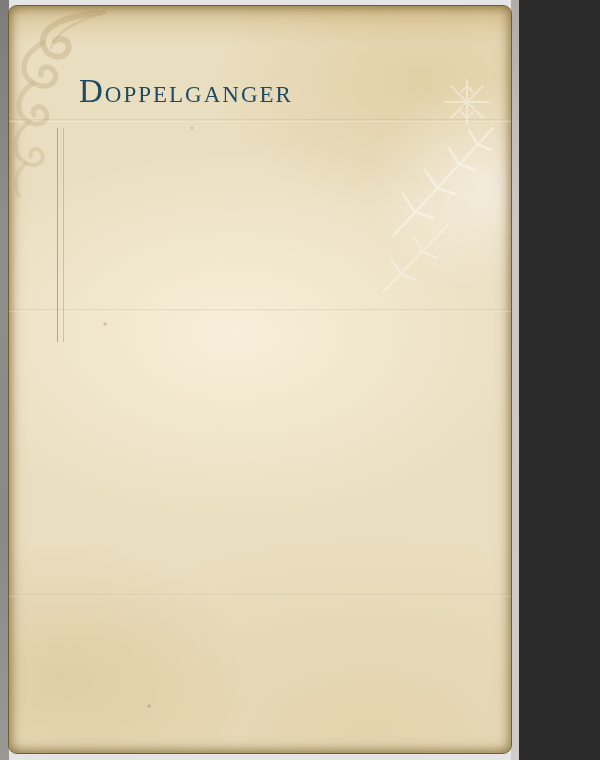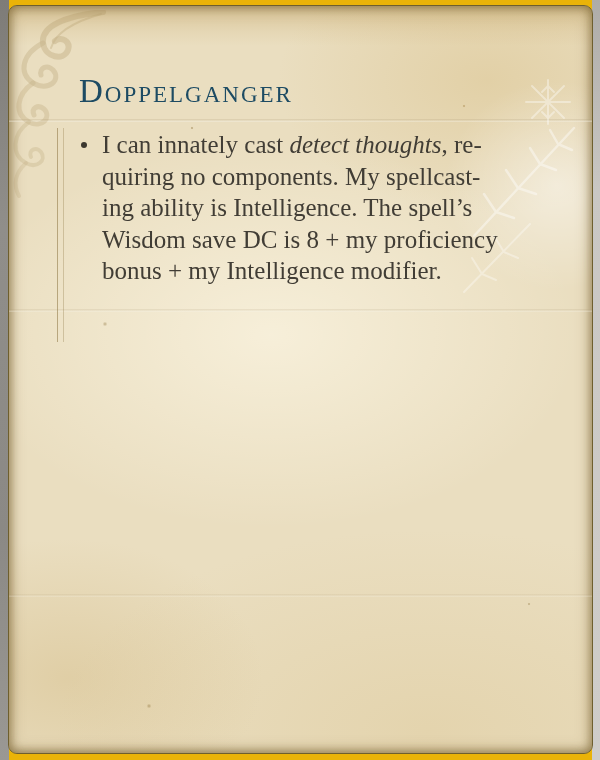--- a/index.html
+++ b/index.html
@@ -1,18 +1,18 @@
 <!DOCTYPE html>
 <html><head>
 <meta charset="utf-8">
 <style>
   html,body{margin:0;padding:0;background:#2a2a2a;}
   .stage{
-    position:relative;width:600px;height:760px;overflow:hidden;
-    background:#eab308;
+    position:relative;width:519px;height:760px;overflow:hidden;
+    background:#e5e5e5;
     font-family:"Liberation Serif","DejaVu Serif",serif;
   }
   .strip-left{position:absolute;left:0;top:0;width:9px;height:100%;
     background:linear-gradient(to bottom,#7e7c78,#908e8a 30%,#8b8985 70%,#9a9894);}
   .strip-right{position:absolute;right:0;top:0;width:8px;height:100%;
     background:linear-gradient(to bottom,#aeaca8,#c9c7c3 25%,#cfcdc9);}
   .paper{
     position:absolute;left:8px;top:5px;right:7px;bottom:6px;
     border-radius:9px;border:1px solid #6e5f2e;overflow:hidden;
     background:
@@ -104,21 +104,16 @@
         <path d="M26,208 L16,192 M26,208 L40,214"></path>
         <path d="M48,186 L38,170 M48,186 L62,192"></path>
       </g>
     </svg>
 
     <div class="content">
       <h1 class="title">Doppelganger</h1>
 
 
       <ul class="traits">
-        <li class="body-text"><span>I can innately cast </span><em>detect thoughts</em><span>, re-
-quiring no components. My spellcast-
-ing ability is Intelligence. The spell’s
-Wisdom save DC is 8 + my proficiency
-bonus + my Intelligence modifier.</span></li>
       </ul>
     </div>
   </div>
 </div>
 
 </body></html>

